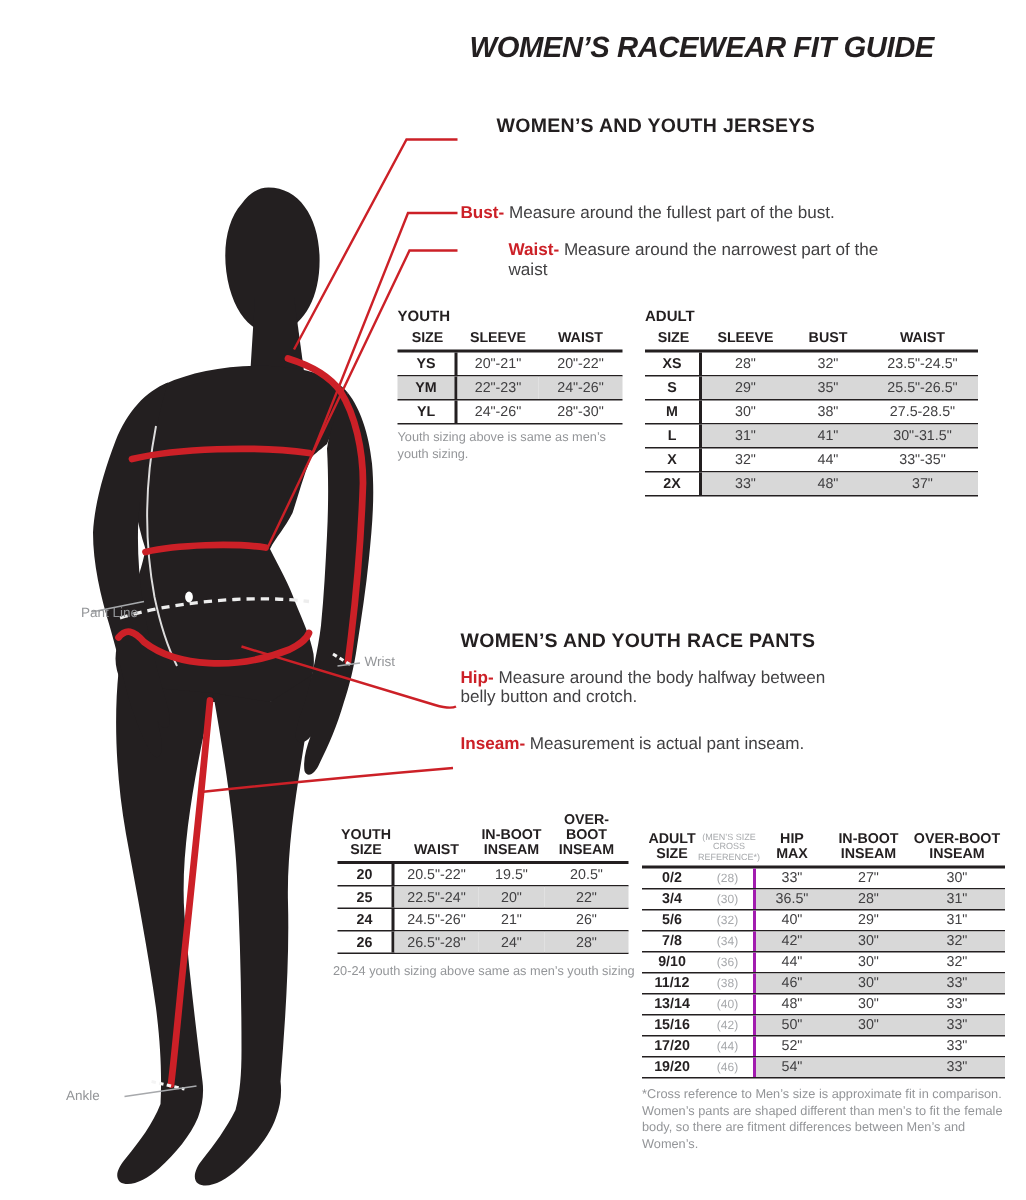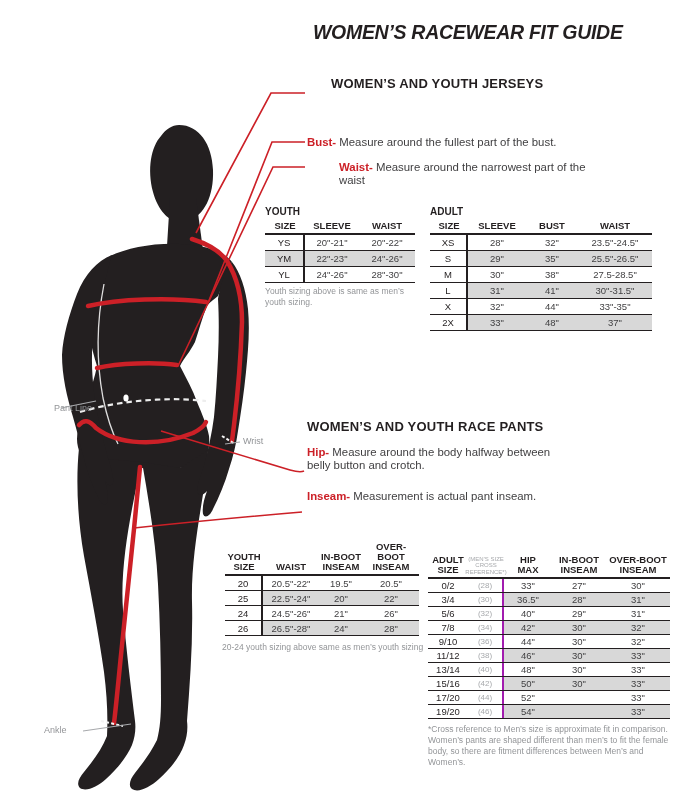--- a/index.html
+++ b/index.html
@@ -24,21 +24,21 @@
   .tbl-title{font-size:10px;font-weight:bold;color:#231f20;}
   .note{font-size:8.5px;line-height:1.28;color:#939598;}
   .figlabel{font-size:9px;color:#939598;}
 
   
   .tbl{font-size:9.5px;color:#414042;}
   .tbl .tr{display:flex;align-items:stretch;border-bottom:1px solid #231f20;box-sizing:border-box;}
   .tbl .tr.header{border-bottom:2px solid #231f20;}
   .tbl .td{display:flex;align-items:center;justify-content:center;text-align:center;box-sizing:border-box;}
   .tbl .td.h{font-weight:bold;white-space:pre-line;line-height:1.05;align-items:flex-end;padding-bottom:2px;color:#231f20;}
-  .tbl .row .c0{font-weight:normal;color:#231f20;}
+  .tbl .row .c0{font-weight:bold;color:#231f20;}
   .tbl .td.shade{background:var(--row-shade);}
 
   .t-yj .tr{height:16px;} .t-yj .tr.header{height:15px;}
   .t-yj .c0{width:40px;} .t-yj .c1{width:54px;} .t-yj .c2{width:56px;}
   .t-yj .row .c0{border-right:2px solid #231f20;}
 
   .t-aj .tr{height:16px;} .t-aj .tr.header{height:15px;}
   .t-aj .c0{width:38px;} .t-aj .c1{width:58px;} .t-aj .c2{width:52px;} .t-aj .c3{width:74px;}
   .t-aj .row .c0{border-right:2px solid #231f20;}
 

